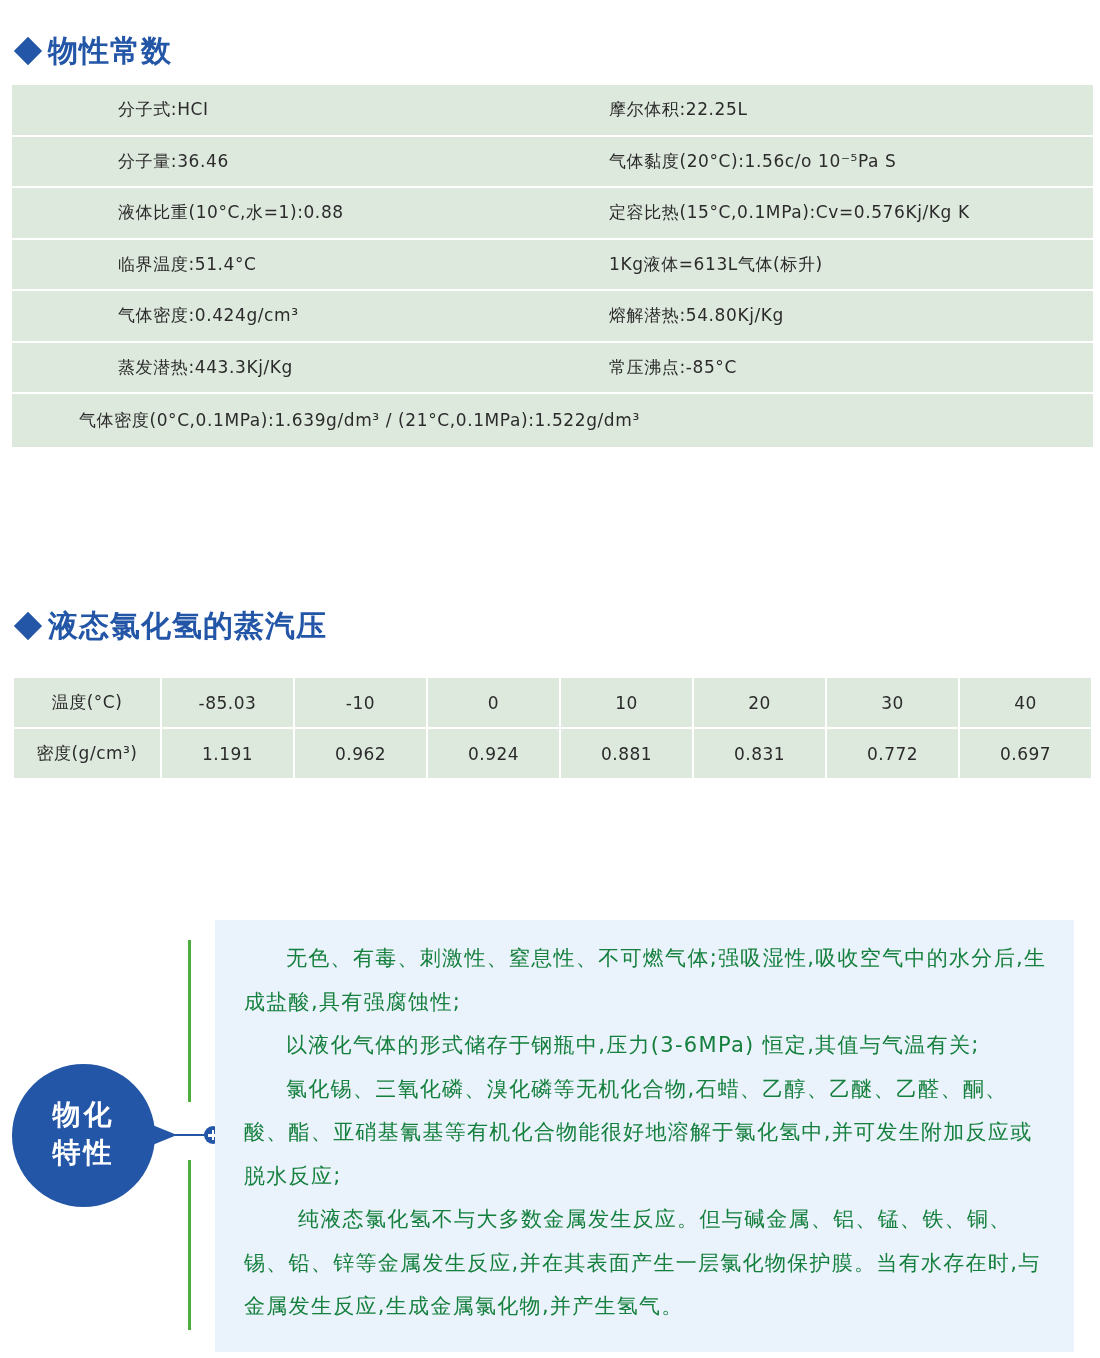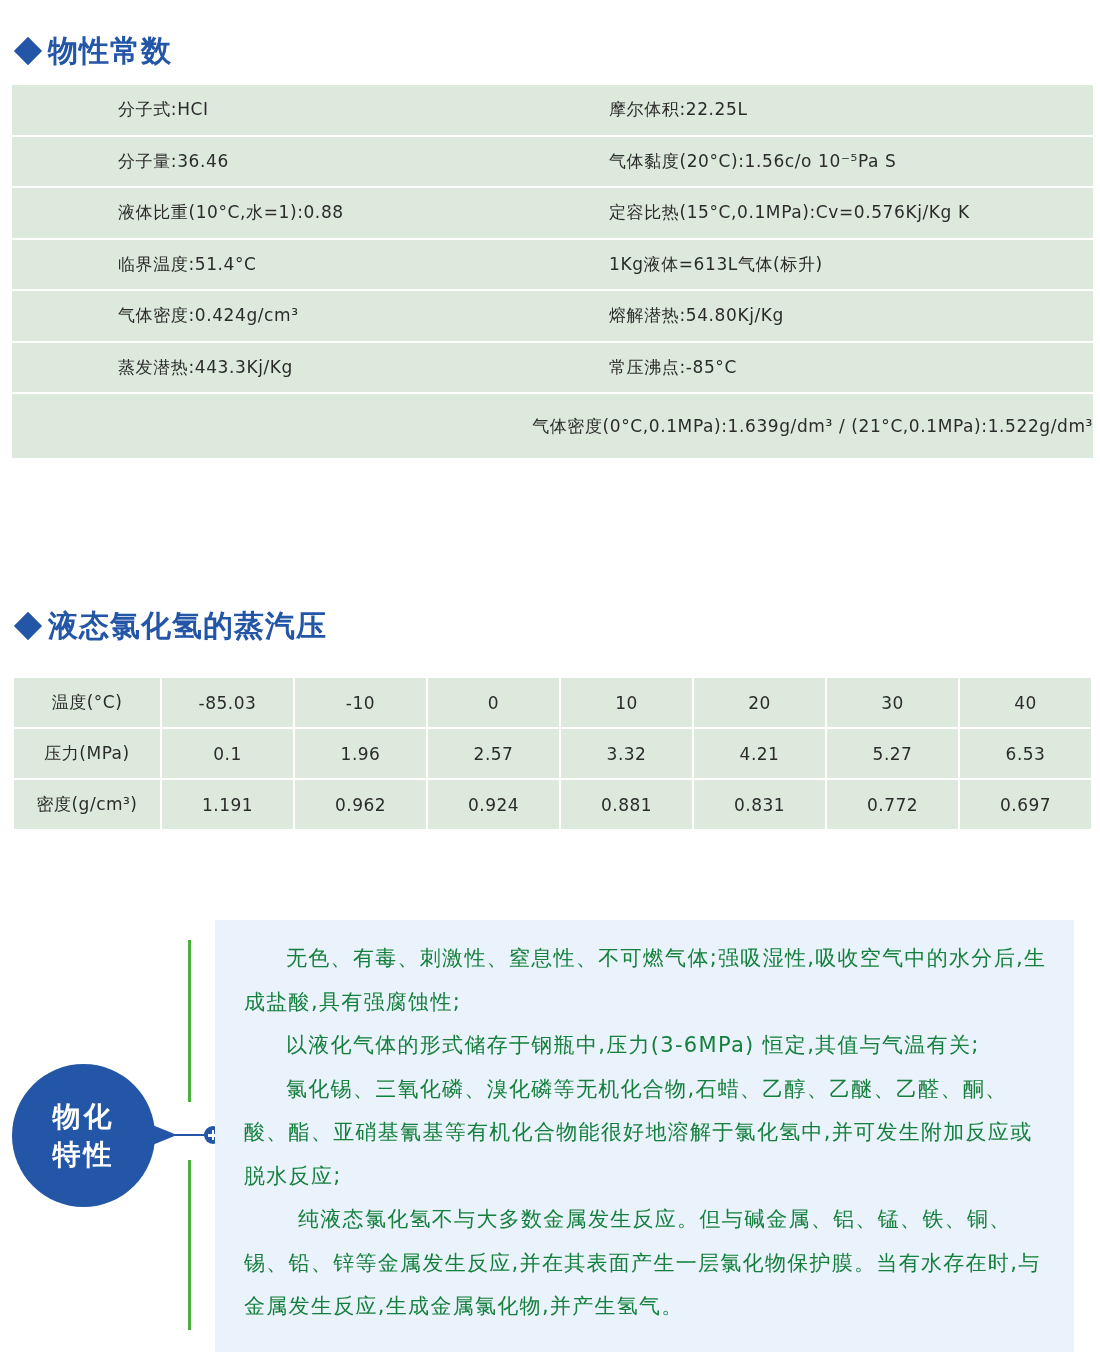--- a/index.html
+++ b/index.html
@@ -22,21 +22,21 @@
 
   
   .props {
     position: absolute; left: 12px; top: 85px; width: 1081px;
   }
   .props .row {
     display: flex; height: 51.5px; background: #dee9de;
     border-bottom: 2px solid #ffffff; box-sizing: border-box;
     align-items: center; font-size: 17px; letter-spacing: 0.6px;
   }
-  .props .row:last-child { border-bottom: none; height: 64px; justify-content: flex-end; }
+  .props .row:last-child { border-bottom: none; height: 53px; }
   .props .cell-l { width: 530px; padding-left: 106px; box-sizing: border-box; white-space: nowrap; }
   .props .cell-r { flex: 1; padding-left: 67px; box-sizing: border-box; white-space: nowrap; }
   .props .cell-full { padding-left: 67px; white-space: nowrap; }
 
   
   .vapor {
     position: absolute; left: 12px; top: 676px; width: 1081px;
     border-collapse: collapse; table-layout: fixed;
   }
   .vapor td {
@@ -45,21 +45,21 @@
     padding: 0;
   }
   .vapor td.head { width: 146px; }
 
   
   .node {
     position: absolute; left: 12px; top: 1064px; width: 143px; height: 143px;
     border-radius: 50%; background: #2356a6;
     color: #ffffff; font-size: 28px; font-weight: bold;
     display: flex; align-items: center; justify-content: center; text-align: center;
-    line-height: 38px; letter-spacing: 3px;
+    line-height: 38px; letter-spacing: 3px; font-family: Liberation Mono, monospace;
   }
   .node-pointer {
     position: absolute; left: 145px; top: 1122px; width: 0; height: 0;
     border-top: 13px solid transparent; border-bottom: 13px solid transparent;
     border-left: 32px solid #2356a6;
   }
   .connector {
     position: absolute; left: 170px; top: 1134px; width: 38px; height: 2px; background: #2356a6;
   }
   .plus-icon {
@@ -136,30 +136,20 @@
     <td class="head">温度(°C)</td>
     <td>-85.03</td>
     <td>-10</td>
     <td>0</td>
     <td>10</td>
     <td>20</td>
     <td>30</td>
     <td>40</td>
   </tr>
   <tr>
-    <td class="head">压力(MPa)</td>
-    <td>0.1</td>
-    <td>1.96</td>
-    <td>2.57</td>
-    <td>3.32</td>
-    <td>4.21</td>
-    <td>5.27</td>
-    <td>6.53</td>
-  </tr>
-  <tr>
     <td class="head">密度(g/cm³)</td>
     <td>1.191</td>
     <td>0.962</td>
     <td>0.924</td>
     <td>0.881</td>
     <td>0.831</td>
     <td>0.772</td>
     <td>0.697</td>
   </tr>
 </tbody>

